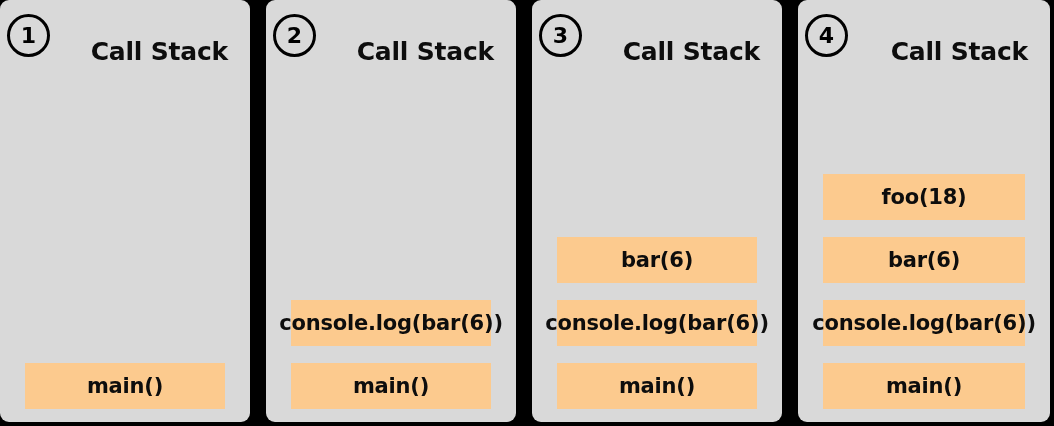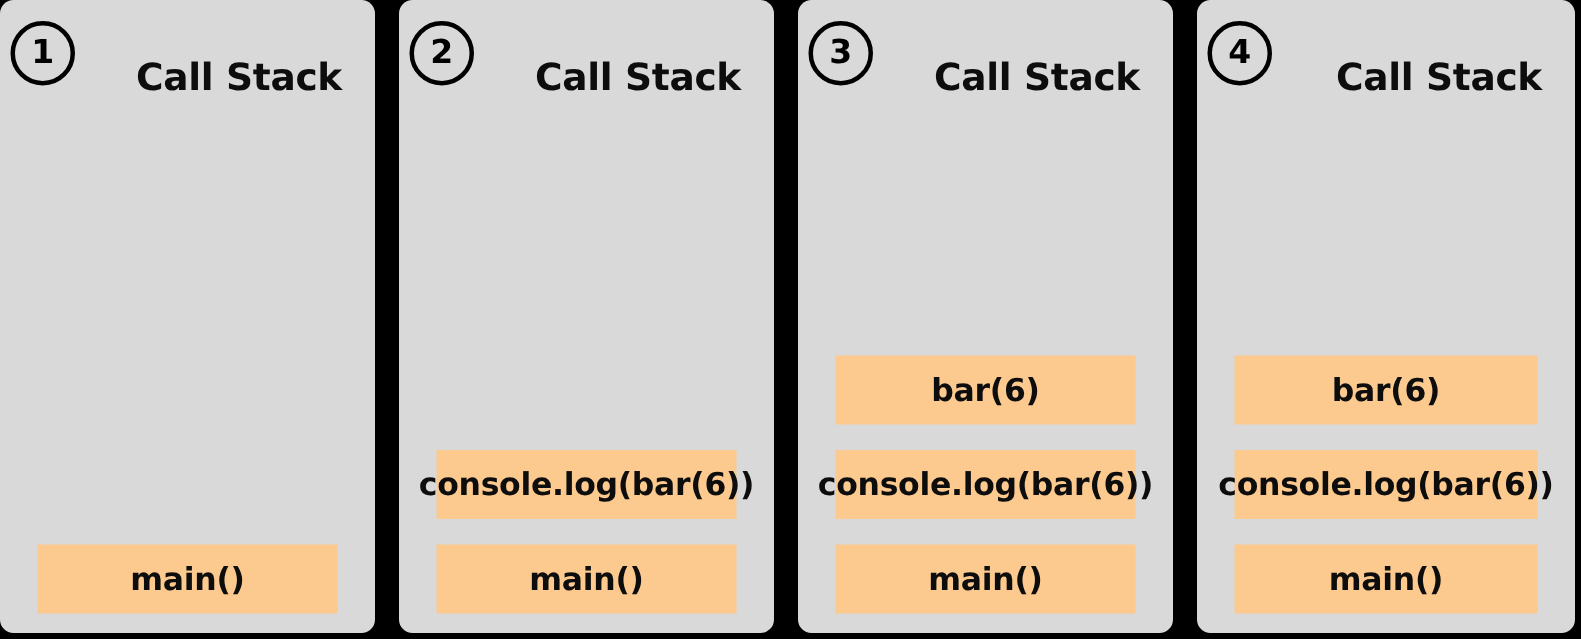--- a/index.html
+++ b/index.html
@@ -141,19 +141,20 @@
       <div class="frame">main()</div>
     </div>
   </div>
 
   <div class="panel last">
     <div class="panel-header">
       <div class="step-badge">4</div>
       <div class="panel-title">Call Stack</div>
     </div>
     <div class="stack-area">
+      <div class="frame">foo(18)</div>
       <div class="frame">bar(6)</div>
       <div class="frame">console.log(bar(6))</div>
       <div class="frame">main()</div>
     </div>
   </div>
 
 </div>
 
 </body></html>

